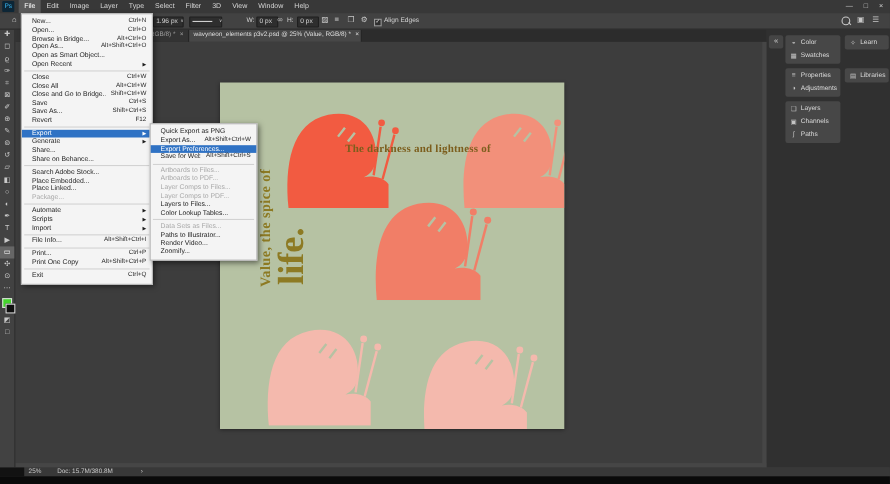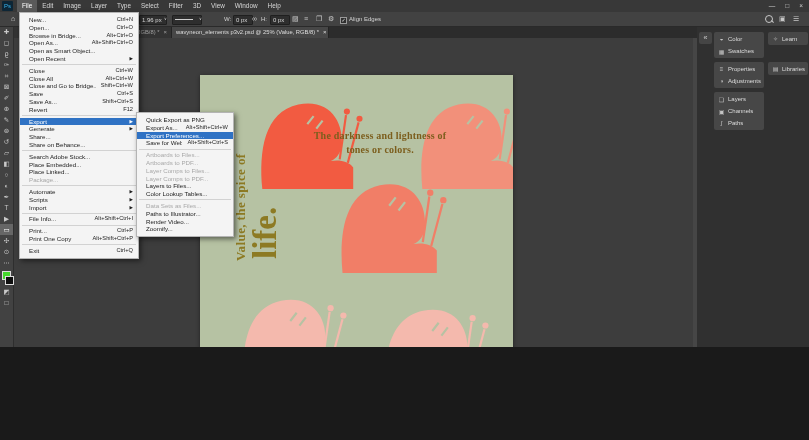--- a/index.html
+++ b/index.html
@@ -1,16 +1,16 @@
 <!DOCTYPE html>
 <html><head>
 <meta charset="utf-8">
 <style>
   html,body{margin:0;padding:0;background:#1a1a1a}
-  #app{position:relative;width:809px;height:347px;background:#3d3d3d;overflow:hidden;
+  #app{position:relative;width:809px;height:440px;background:#3d3d3d;overflow:hidden;
        font-family:"Liberation Sans",sans-serif;-webkit-font-smoothing:antialiased;cursor:default}
   
   .titlebar{position:absolute;left:0;top:0;width:809px;height:12px;background:#383838;display:flex;align-items:center;z-index:30}
   .pslogo{width:11px;height:10px;margin:1px 4px 1px 2px;background:#0d2636;color:#38b6f0;font-size:6px;line-height:10px;text-align:center;border-radius:1px}
   .mtitle{font-size:6.4px;color:#d6d6d6;padding:0 5px;height:12px;line-height:12px}
   .mtitle.active{background:#5a5a5a;color:#fff}
   .wincontrols{position:absolute;right:6px;top:0;height:12px;display:flex;align-items:center;gap:10px;color:#cfcfcf;font-size:6.5px}
   .wincontrols span{line-height:12px}
   
   .optionsbar{position:absolute;left:0;top:12px;width:809px;height:14px;background:#424242;border-bottom:1px solid #2a2a2a;z-index:10;color:#d3d3d3;font-size:6px}
@@ -195,21 +195,20 @@
         <use href="#snail"></use>
       </svg>
     <svg class="snail" style="left:38px;top:202px;width:110px;height:110px;color:#f4b9ad">
         <use href="#snail"></use>
       </svg>
     <svg class="snail" style="left:180px;top:212px;width:110px;height:110px;color:#f4b9ad">
         <use href="#snail"></use>
       </svg>
     <div class="heading">
       <div>The darkness and lightness of</div>
-      <div>tones or colors.</div>
     </div>
     <div class="vsmall">Value, the spice of</div>
     <div class="vbig">life.</div>
   </div>
 
   <div class="dock">
     <div class="collapse">«</div>
     <div class="pgroup g1">
       <div class="prow">
         <span class="picon">◒</span>

